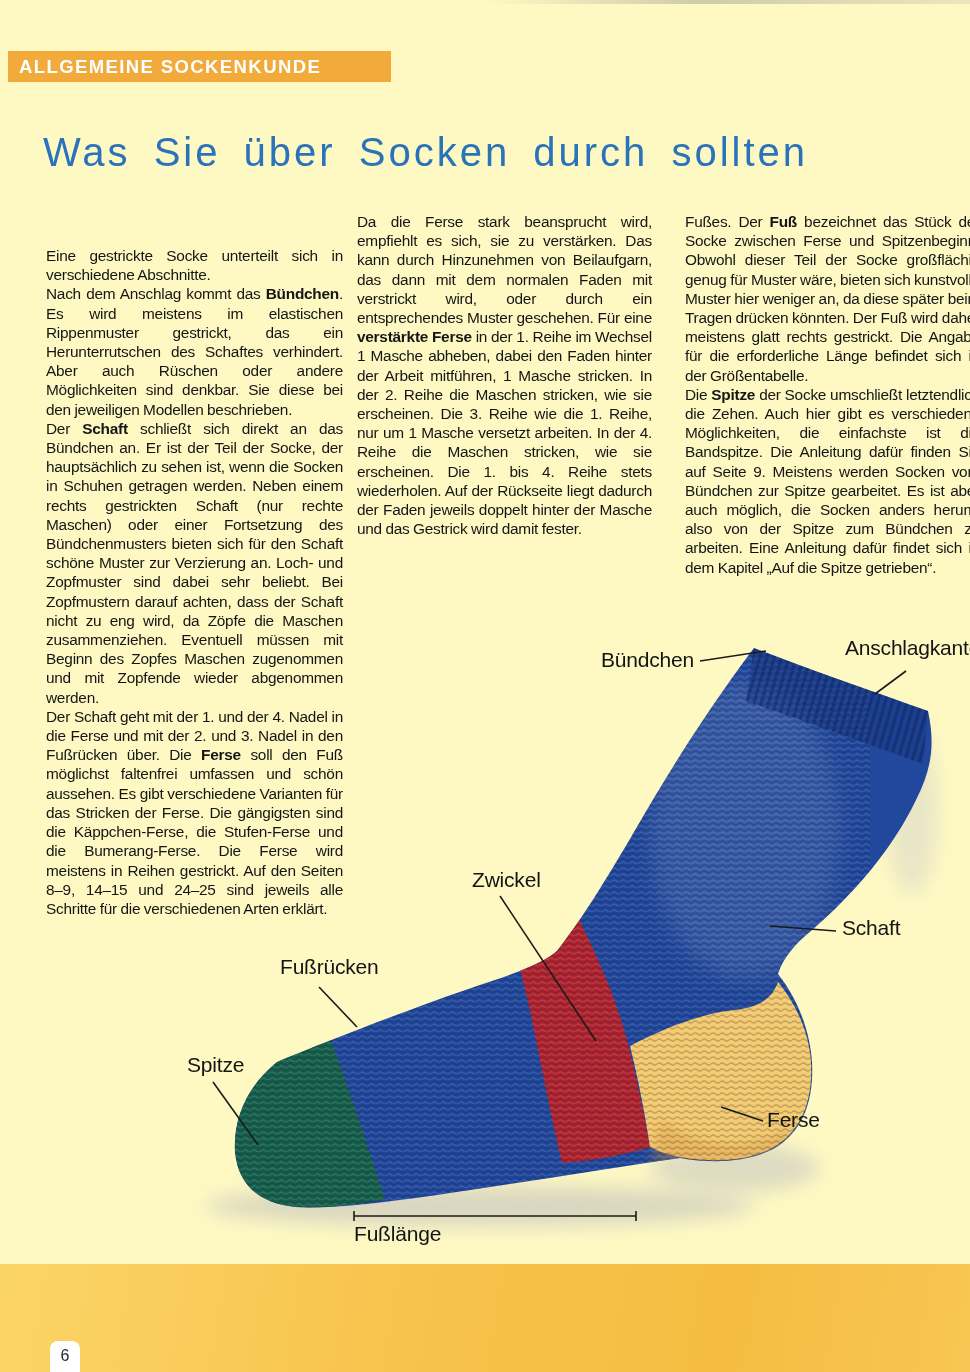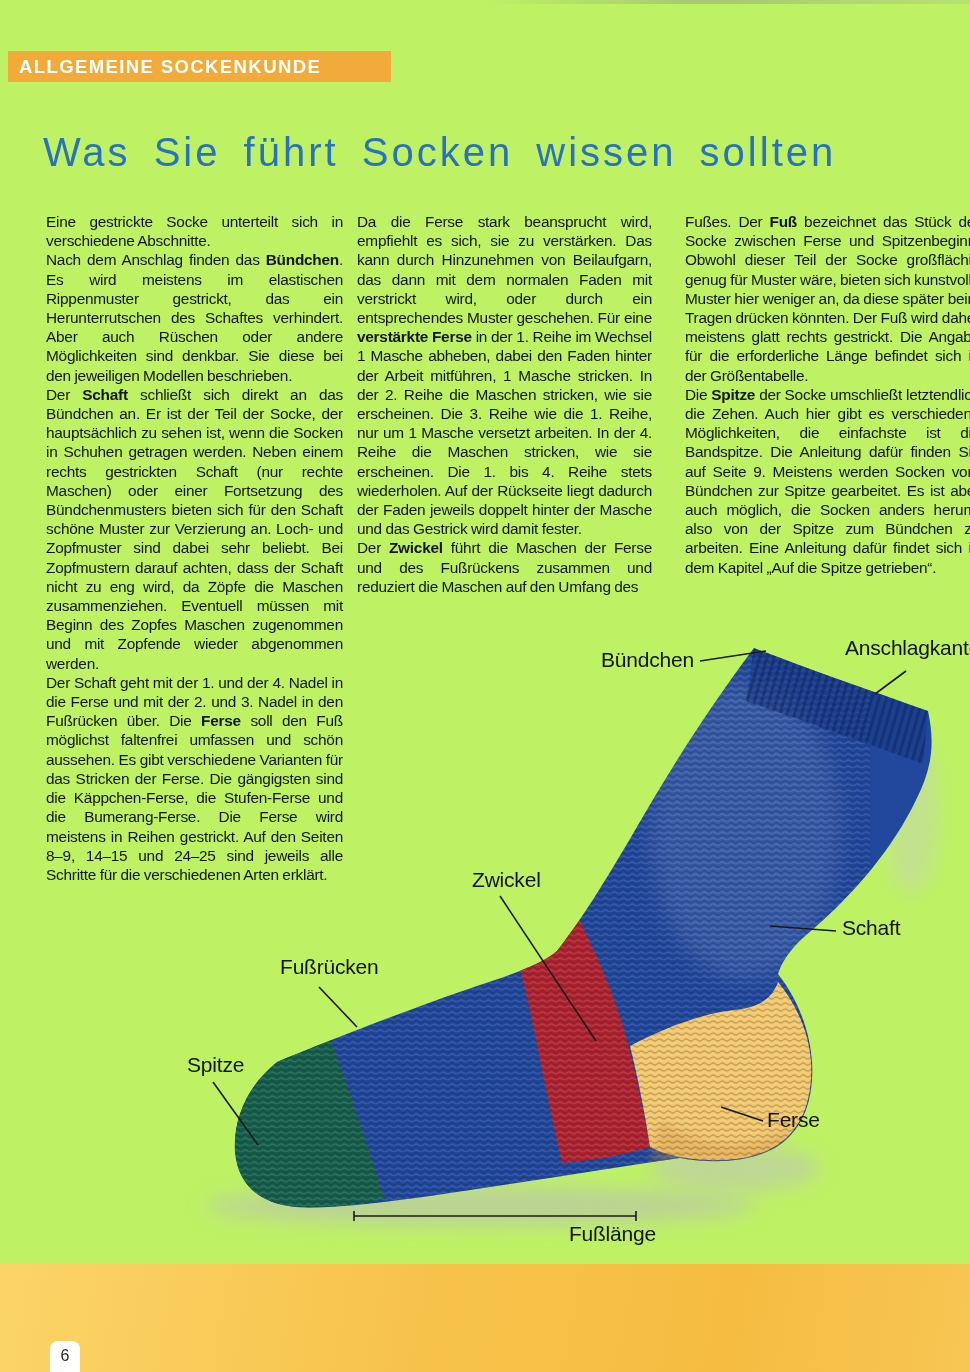--- a/index.html
+++ b/index.html
@@ -1,72 +1,71 @@
 <!DOCTYPE html>
 <html lang="de" style="--kicker-bg: #f2ab3a; --title-blue: #2a72b9; --label-ink: #141414; --sock-blue: #21489c; --sock-blue-dark: #1a3b86; --sock-red: #b0232e; --sock-yellow: #f4c96d; --sock-green: #16604b; --band-yellow: #f7c24a; --band-yellow-light: #fbd468;"><head>
 <meta charset="utf-8">
 <style>
   html,body{margin:0;padding:0;background:#e8e8e8;}
-  .page{position:relative;width:970px;height:1372px;background:#bef264;overflow:hidden;
+  .page{position:relative;width:970px;height:1372px;background:#fef9c3;overflow:hidden;
         font-family:"Liberation Sans",sans-serif;}
   .scan-edge-top{position:absolute;left:0;top:0;width:970px;height:4px;
         background:linear-gradient(90deg,rgba(0,0,0,0) 50%,rgba(135,135,135,.4) 72%,rgba(165,165,165,.22) 100%);}
   
   .kicker{position:absolute;left:8px;top:51px;width:383px;height:31px;line-height:31px;
         background:var(--kicker-bg);color:#fff;font-weight:bold;font-size:18.5px;
         letter-spacing:1.4px;padding-left:11px;box-sizing:border-box;}
   
   .title{position:absolute;left:43px;top:130px;width:910px;font-size:40px;
         color:var(--title-blue);letter-spacing:3px;word-spacing:9px;font-weight:normal;margin:0;}
   
   .col{position:absolute;top:212px;width:297px;font-size:15.4px;line-height:19.2px;
         text-align:justify;color:#151515;letter-spacing:-0.25px;word-spacing:-0.5px;
         hyphens:auto;-webkit-hyphens:auto;}
-  #col-1{left:46px;}
+  #col-1{left:46px;margin-top:34px;}
   #col-2{left:357px;width:295px;}
   #col-3{left:685px;width:295px;}
   .para{margin:0;}
   .para b{font-weight:bold;}
   
   .figure-svg{position:absolute;left:0;top:0;width:970px;height:1372px;pointer-events:none;}
   .lbl{position:absolute;font-size:21px;color:var(--label-ink);letter-spacing:-0.2px;white-space:nowrap;}
   #lbl-buendchen{left:560px;top:648px;width:134px;text-align:right;}
   #lbl-anschlagkante{left:845px;top:636px;}
   #lbl-zwickel{left:472px;top:868px;}
   #lbl-schaft{left:842px;top:916px;}
   #lbl-fussruecken{left:280px;top:955px;}
   #lbl-spitze{left:187px;top:1053px;}
   #lbl-ferse{left:767px;top:1108px;}
-  #lbl-fusslaenge{left:374px;top:1222px;width:282px;text-align:right;}
+  #lbl-fusslaenge{left:354px;top:1222px;width:282px;text-align:left;}
   
   .bottom-band{position:absolute;left:0;top:1264px;width:970px;height:108px;
         background:linear-gradient(100deg,var(--band-yellow-light) 0%,var(--band-yellow) 45%,#f5bc41 75%,#f8c654 100%);}
   .folio{position:absolute;left:50px;top:1341px;width:30px;height:31px;background:#fff;
         border-radius:8px 8px 0 0;text-align:center;font-size:16px;line-height:30px;color:#2b2b2b;}
 </style>
 </head>
 <body>
 
 <div class="page">
 
   <div class="scan-edge-top"></div>
 
   <div class="kicker">ALLGEMEINE SOCKENKUNDE</div>
 
-  <h1 class="title">Was Sie führt Socken wissen sollten</h1>
+  <h1 class="title">Was Sie über Socken durch sollten</h1>
 
   <div class="col" id="col-1">
       <div class="para"><span>Eine gestrickte Socke unterteilt sich in verschiedene Abschnitte.</span></div>
-      <div class="para"><span>Nach dem Anschlag finden das </span><b>Bündchen</b><span>. Es wird meistens im elastischen Rippenmuster gestrickt, das ein Herunterrutschen des Schaftes verhindert. Aber auch Rüschen oder andere Möglichkeiten sind denkbar. Sie diese bei den jeweiligen Modellen beschrieben.</span></div>
+      <div class="para"><span>Nach dem Anschlag kommt das </span><b>Bündchen</b><span>. Es wird meistens im elastischen Rippenmuster gestrickt, das ein Herunterrutschen des Schaftes verhindert. Aber auch Rüschen oder andere Möglichkeiten sind denkbar. Sie diese bei den jeweiligen Modellen beschrieben.</span></div>
       <div class="para"><span>Der </span><b>Schaft</b><span> schließt sich direkt an das Bündchen an. Er ist der Teil der Socke, der hauptsächlich zu sehen ist, wenn die Socken in Schuhen getragen werden. Neben einem rechts gestrickten Schaft (nur rechte Maschen) oder einer Fortsetzung des Bündchenmusters bieten sich für den Schaft schöne Muster zur Verzierung an. Loch- und Zopfmuster sind dabei sehr beliebt. Bei Zopfmustern darauf achten, dass der Schaft nicht zu eng wird, da Zöpfe die Maschen zusammenziehen. Eventuell müssen mit Beginn des Zopfes Maschen zugenommen und mit Zopfende wieder abgenommen werden.</span></div>
       <div class="para"><span>Der Schaft geht mit der 1. und der 4. Nadel in die Ferse und mit der 2. und 3. Nadel in den Fußrücken über. Die </span><b>Ferse</b><span> soll den Fuß möglichst faltenfrei umfassen und schön aussehen. Es gibt verschiedene Varianten für das Stricken der Ferse. Die gängigsten sind die Käppchen-Ferse, die Stufen-Ferse und die Bumerang-Ferse. Die Ferse wird meistens in Reihen gestrickt. Auf den Seiten 8–9, 14–15 und 24–25 sind jeweils alle Schritte für die verschiedenen Arten erklärt.</span></div>
     </div>
   <div class="col" id="col-2">
       <div class="para"><span>Da die Ferse stark beansprucht wird, empfiehlt es sich, sie zu verstärken. Das kann durch Hinzunehmen von Beilaufgarn, das dann mit dem normalen Faden mit verstrickt wird, oder durch ein entsprechendes Muster geschehen. Für eine </span><b>verstärkte Ferse</b><span> in der 1. Reihe im Wechsel 1 Masche abheben, dabei den Faden hinter der Arbeit mitführen, 1 Masche stricken. In der 2. Reihe die Maschen stricken, wie sie erscheinen. Die 3. Reihe wie die 1. Reihe, nur um 1 Masche versetzt arbeiten. In der 4. Reihe die Maschen stricken, wie sie erscheinen. Die 1. bis 4. Reihe stets wiederholen. Auf der Rückseite liegt dadurch der Faden jeweils doppelt hinter der Masche und das Gestrick wird damit fester.</span></div>
-      <div class="para"><span>Der </span><b>Zwickel</b><span> führt die Maschen der Ferse und des Fußrückens zusammen und reduziert die Maschen auf den Umfang des</span></div>
     </div>
   <div class="col" id="col-3">
       <div class="para"><span>Fußes. Der </span><b>Fuß</b><span> bezeichnet das Stück der Socke zwischen Ferse und Spitzenbeginn. Obwohl dieser Teil der Socke großflächig genug für Muster wäre, bieten sich kunstvolle Muster hier weniger an, da diese später beim Tragen drücken könnten. Der Fuß wird daher meistens glatt rechts gestrickt. Die Angabe für die erforderliche Länge befindet sich in der Größentabelle.</span></div>
       <div class="para"><span>Die </span><b>Spitze</b><span> der Socke umschließt letztendlich die Zehen. Auch hier gibt es verschiedene Möglichkeiten, die einfachste ist die Bandspitze. Die Anleitung dafür finden Sie auf Seite 9. Meistens werden Socken vom Bündchen zur Spitze gearbeitet. Es ist aber auch möglich, die Socken anders herum, also von der Spitze zum Bündchen zu arbeiten. Eine Anleitung dafür findet sich in dem Kapitel „Auf die Spitze getrieben“.</span></div>
     </div>
 
   <svg class="figure-svg" viewBox="0 0 970 1372" xmlns="http://www.w3.org/2000/svg">
     <defs>
       <clipPath id="sockClip">
           <path d="M754 648 C806 668 868 690 928 711 C936 748 930 772 916 800 C893 848 855 893 812 930 C795 944 783 958 778 974 C797 998 810 1030 812 1062 C814 1098 804 1132 773 1149 C748 1162 714 1164 680 1158 C610 1168 520 1183 430 1196 C380 1203 330 1209 295 1207 C258 1203 238 1184 235 1152 C233 1120 246 1087 277 1062 C330 1040 420 1005 480 985 C520 972 545 962 557 951 C580 922 606 880 634 832 C668 773 706 712 754 648 Z"></path>

